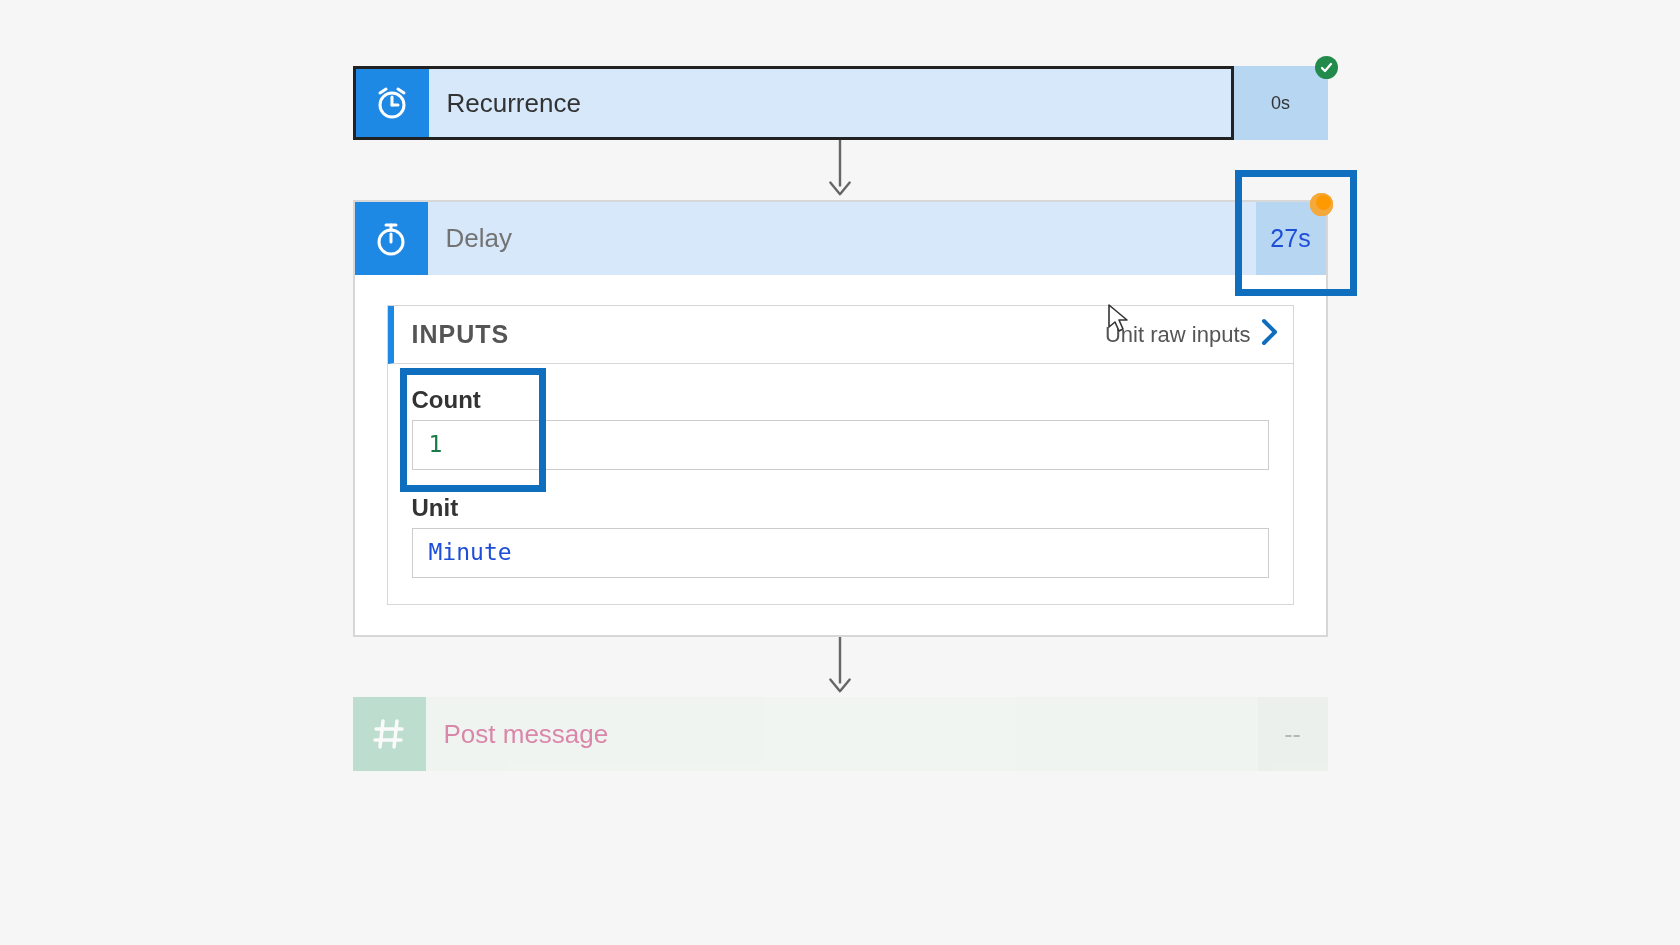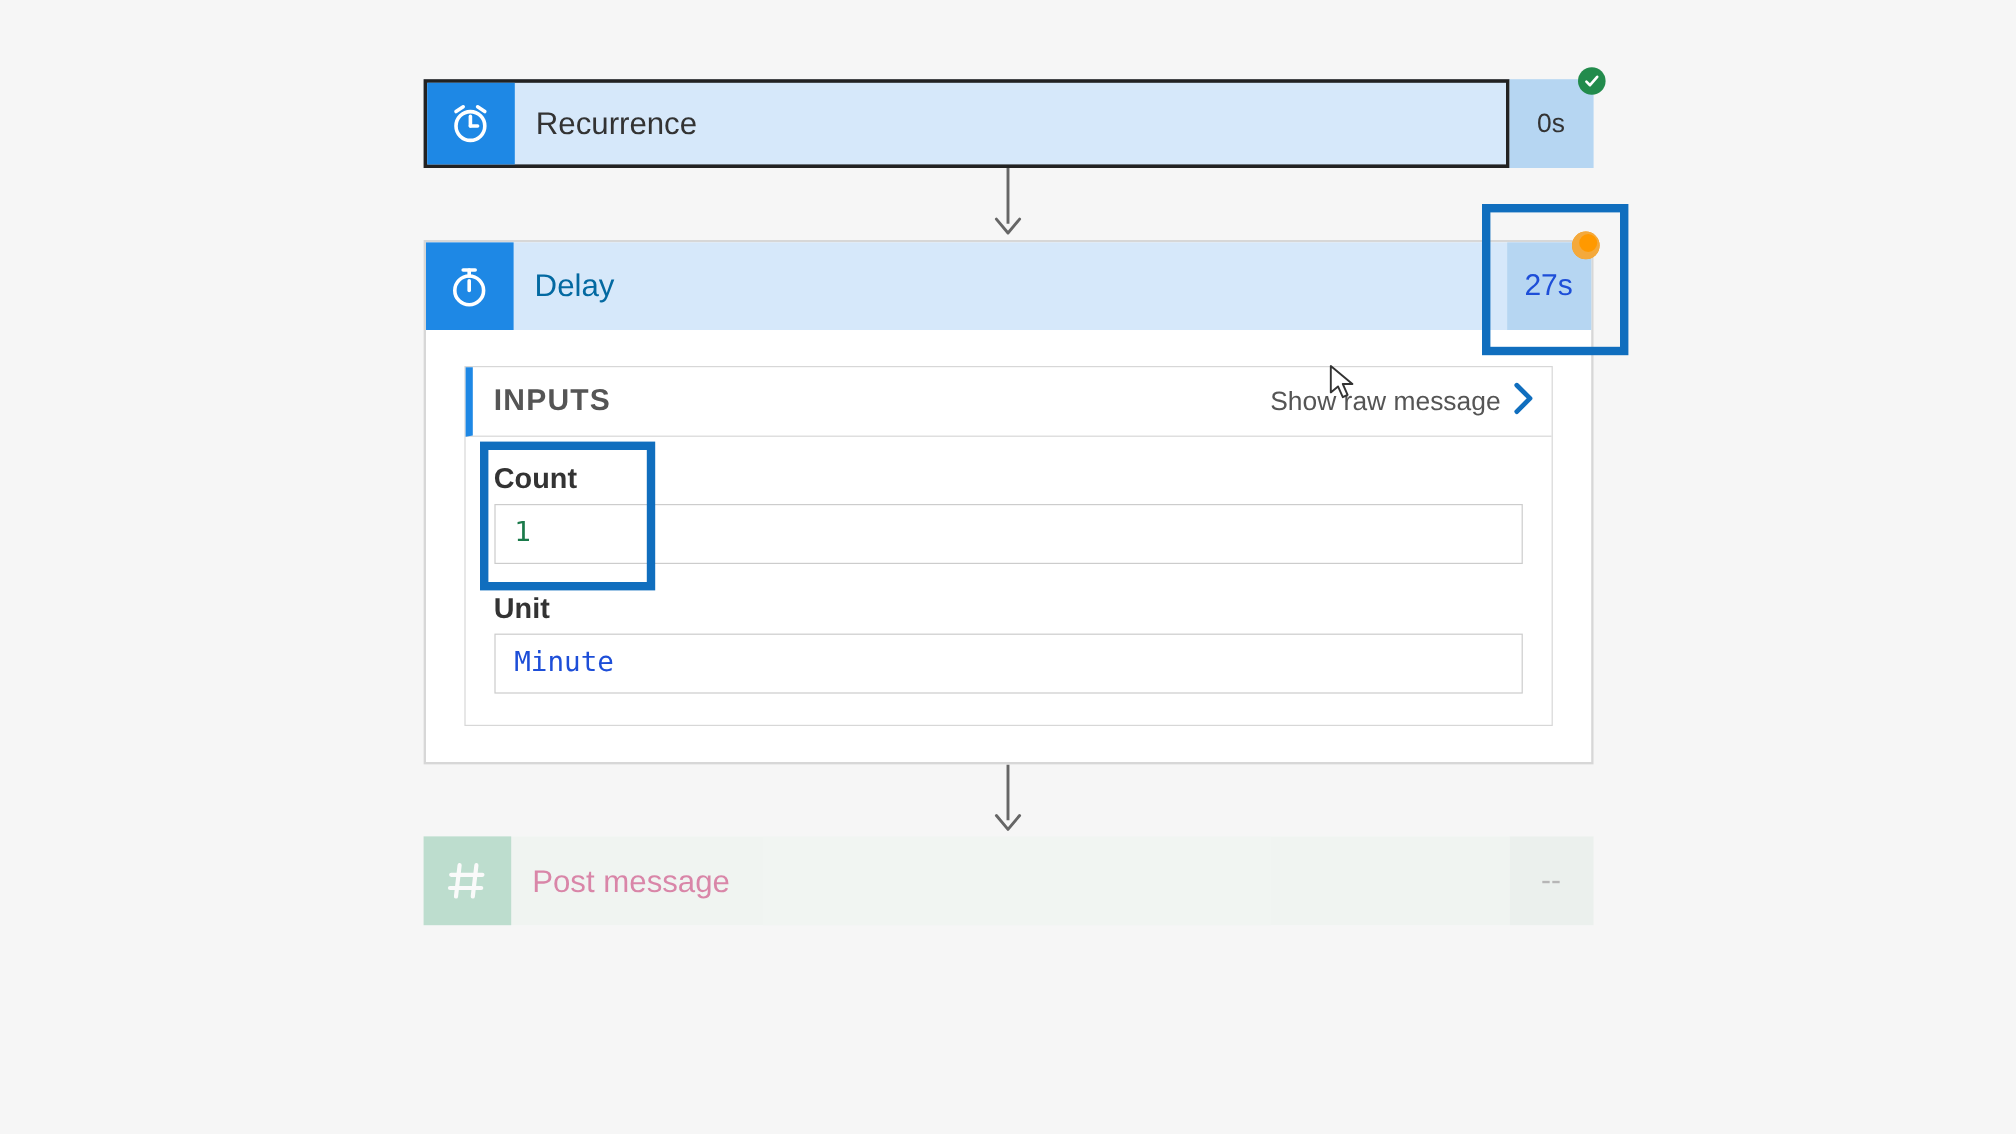--- a/index.html
+++ b/index.html
@@ -51,26 +51,26 @@
   .icon-box.green { background: #85c6a8; }
   .rec-title {
     flex: 1;
     display: flex;
     align-items: center;
     padding-left: 18px;
     font-size: 26px;
     color: #333;
   }
   .rec-dur {
-    width: 70px;
+    width: 94px;
     background: #b6d6f2;
     display: flex;
     align-items: center;
     justify-content: center;
-    font-size: 22px;
+    font-size: 18px;
     color: #333;
     margin-left: 0;
   }
   .rec-status {
     position: absolute;
     right: -10px;
     top: -10px;
     width: 23px;
     height: 23px;
     border-radius: 50%;
@@ -101,21 +101,21 @@
     display: flex;
     background: #d6e8fa;
     position: relative;
   }
   .delay-title {
     flex: 1;
     display: flex;
     align-items: center;
     padding-left: 18px;
     font-size: 26px;
-    color: #0369a1;
+    color: #737373;
   }
   .delay-dur {
     width: 70px;
     background: #b6d6f2;
     display: flex;
     align-items: center;
     justify-content: center;
     font-size: 25px;
     color: #1d4ed8;
   }
@@ -289,21 +289,21 @@
         <div class="delay-title">Delay</div>
         <div class="delay-dur">27s</div>
         <div class="dur-highlight"></div>
         <div class="delay-status"></div>
       </div>
       <div class="delay-body">
         <div class="inputs-box">
           <div class="inputs-header">
             <div class="inputs-title">INPUTS</div>
             <div class="show-raw">
-              <span>Show raw message</span>
+              <span>Unit raw inputs</span>
               <span class="chev-right">
                 <svg width="18" height="28" viewBox="0 0 18 28">
                     <path d="M3 3 L14 14 L3 25" fill="none" stroke="#106ebe" stroke-width="4" stroke-linecap="round" stroke-linejoin="round"></path>
                   </svg>
               </span>
             </div>
           </div>
           <div class="inputs-content">
             <div class="count-highlight"></div>
             <div class="field-label">Count</div>

